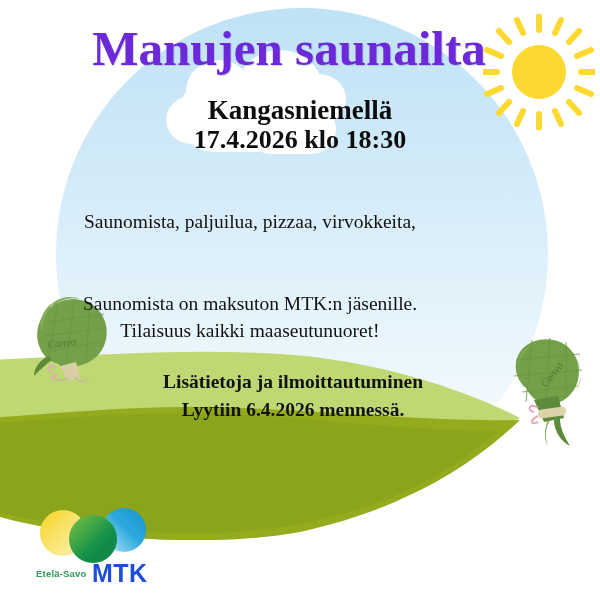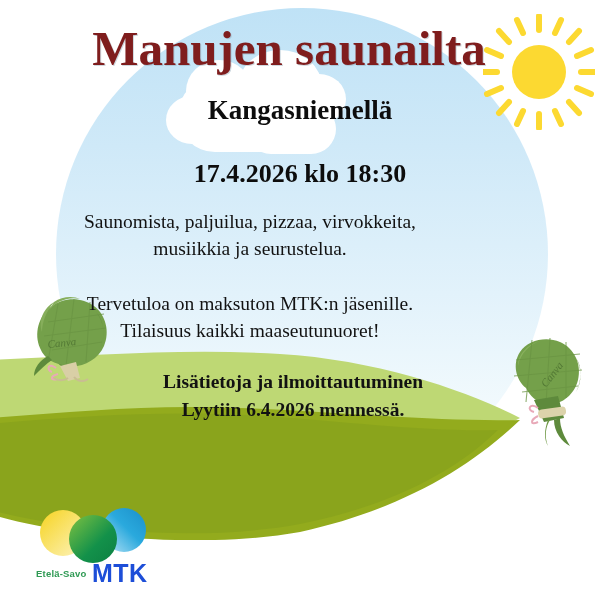--- a/index.html
+++ b/index.html
@@ -38,32 +38,32 @@
   .whisk-right{left:492px;top:332px;width:104px;height:118px;}
 
   
   .title{
     position:absolute;left:0;top:20px;width:600px;
     text-align:center;
     font-family:"Liberation Serif", serif;
     font-weight:bold;
     font-size:49px;
     letter-spacing:0px;
-    color:#7f1d1d;
+    color:#6d28d9;
     text-shadow:1px 1px 0 rgba(120,150,165,.35);
     white-space:nowrap;
     padding-right:22px;
     box-sizing:border-box;
   }
   .headline{
     position:absolute;left:0;width:600px;text-align:center;
     font-family:"Liberation Serif", serif;font-weight:bold;color:#0d0d0d;
   }
   .place{top:95px;font-size:27px;}
-  .datetime{top:159px;font-size:26px;}
+  .datetime{top:125px;font-size:26px;}
 
   .body-block{
     position:absolute;left:0;width:500px;text-align:center;
     font-family:"Liberation Serif", serif;color:#121212;
     font-size:19.5px;line-height:27px;
   }
   .block-1{top:208px;}
   .block-2{top:290px;}
   .block-3{top:368px;font-weight:bold;font-size:19.5px;line-height:28px;margin-left:43px;}
   .block-4{top:455px;font-size:19.5px;line-height:27px;}
@@ -199,25 +199,24 @@
     </div>
   </div>
 
   <div class="title">Manujen saunailta</div>
 
   <div class="headline place">Kangasniemellä</div>
   <div class="headline datetime">17.4.2026 klo 18:30</div>
 
   <div class="body-block block-1">
     <div>Saunomista, paljuilua, pizzaa, virvokkeita,</div>
-    <div>musiikkia ja seurustelua.</div>
   </div>
 
   <div class="body-block block-2">
-    <div>Tervetuloa on maksuton MTK:n jäsenille.</div>
+    <div>Saunomista on maksuton MTK:n jäsenille.</div>
     <div>Tilaisuus kaikki maaseutunuoret!</div>
   </div>
 
   <div class="body-block block-3">
     <div>Lisätietoja ja ilmoittautuminen</div>
     <div>Lyytiin 6.4.2026 mennessä.</div>
   </div>
 
 
   <div class="logo">

